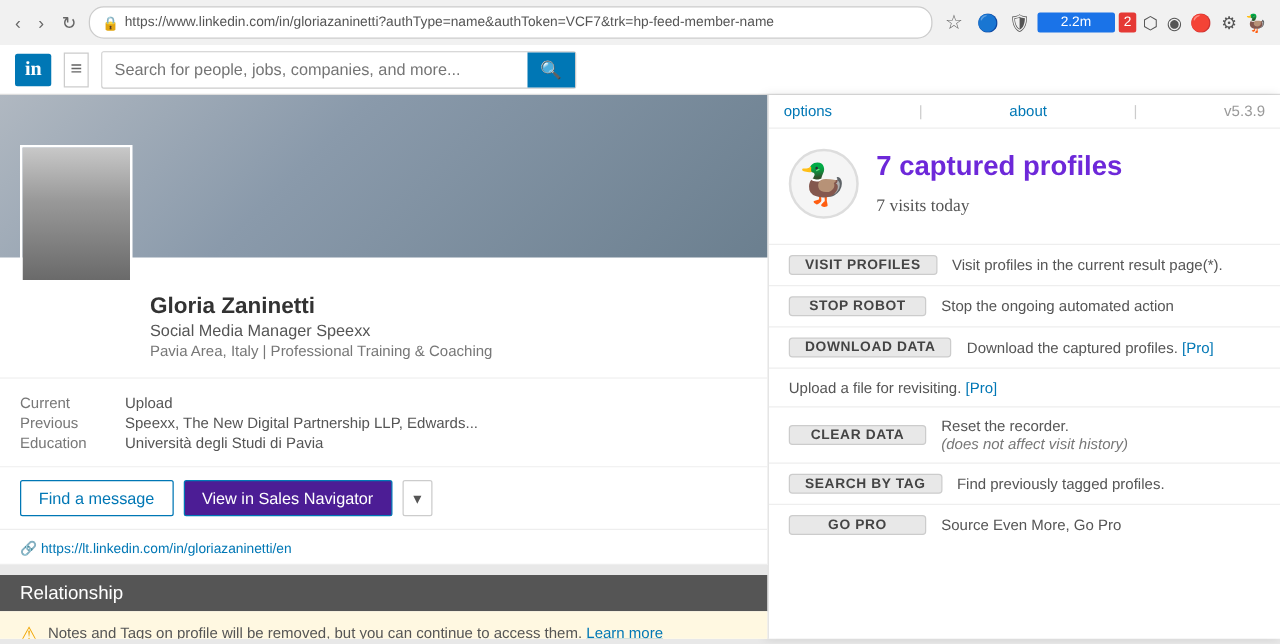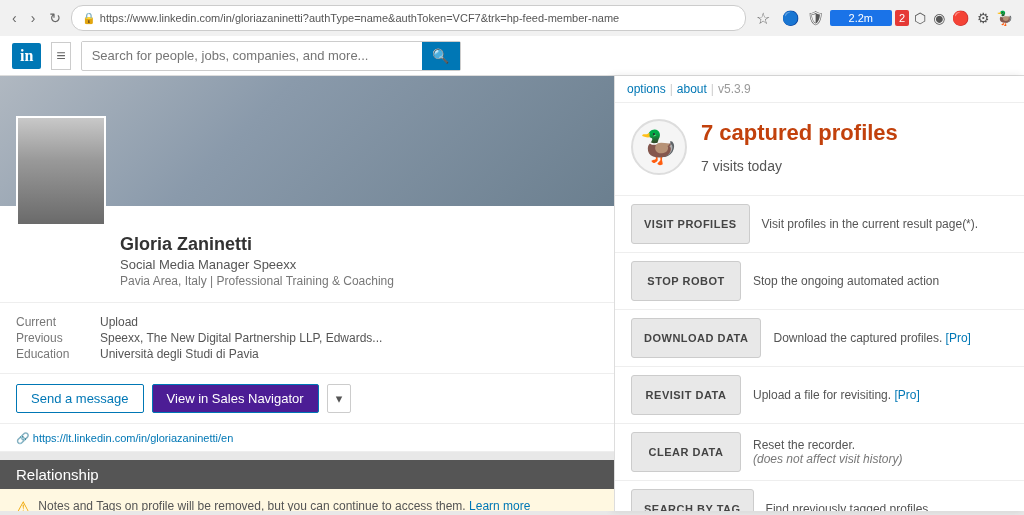--- a/index.html
+++ b/index.html
@@ -50,36 +50,36 @@
 
     
     .relationship-section { background: white; margin-top: 8px; }
     .relationship-header { background: #555; color: white; padding: 6px 16px; font-size: 15px; font-weight: 500; }
     .relationship-notice { display: flex; align-items: flex-start; gap: 8px; padding: 10px 16px; background: #fff8e1; border-bottom: 1px solid #eee; font-size: 12px; color: #555; }
     .notice-icon { color: #f0a500; font-size: 16px; margin-top: -1px; }
     .learn-more { color: #0077b5; cursor: pointer; }
 
     
     .dux-panel { width: 410px; background: white; border-left: 1px solid #ddd; box-shadow: -2px 0 8px rgba(0,0,0,0.1); display: flex; flex-direction: column; overflow-y: auto; }
-    .dux-top-bar { display: flex; justify-content: flex-start; align-items: center; padding: 6px 12px; border-bottom: 1px solid #eee; font-size: 12px; color: #777; gap: 4px; }
+    .dux-top-bar { display: flex; justify-content: space-between; align-items: center; padding: 6px 12px; border-bottom: 1px solid #eee; font-size: 12px; color: #777; gap: 4px; }
     .dux-link { color: #0077b5; cursor: pointer; text-decoration: none; }
     .dux-separator { color: #ccc; }
     .dux-version { color: #999; }
 
     .dux-header { display: flex; align-items: center; gap: 14px; padding: 16px 16px 12px 16px; }
     .dux-logo { width: 56px; height: 56px; border-radius: 50%; border: 2px solid #ddd; display: flex; align-items: center; justify-content: center; overflow: hidden; background: #f5f5f5; }
     .dux-logo-inner { font-size: 32px; }
     .dux-stats { }
-    .dux-captured { font-size: 22px; font-weight: 600; color: #c2410c; }
-    .dux-visits { font-size: 14px; color: #555; margin-top: 12px; }
+    .dux-captured { font-size: 22px; font-weight: 600; color: #6d28d9; }
+    .dux-visits { font-size: 14px; color: #555; margin-top: 12px; font-family: Liberation Serif, serif; }
 
     
     .dux-actions { padding: 8px 0; }
     .dux-action-row { display: flex; align-items: center; padding: 8px 16px; border-top: 1px solid #eee; gap: 12px; }
-    .dux-action-btn { background: #e8e8e8; border: 1px solid #ccc; color: #444; padding: 13px 12px; border-radius: 3px; cursor: pointer; font-size: 11px; font-weight: 600; text-transform: uppercase; letter-spacing: 0.5px; min-width: 110px; text-align: center; }
+    .dux-action-btn { background: #e8e8e8; border: 1px solid #ccc; color: #444; padding: 1px 12px; border-radius: 3px; cursor: pointer; font-size: 11px; font-weight: 600; text-transform: uppercase; letter-spacing: 0.5px; min-width: 110px; text-align: center; }
     .dux-action-desc { font-size: 12px; color: #555; flex: 1; }
     .dux-pro-link { color: #0077b5; cursor: pointer; text-decoration: none; }
 
     
     .ext-icons { display: flex; align-items: center; gap: 3px; }
     .ext-icon { font-size: 14px; color: #555; cursor: pointer; padding: 2px; }
     .star-btn { color: #666; font-size: 16px; cursor: pointer; padding: 2px 4px; }
   </style>
 </head>
 <body>
@@ -143,21 +143,21 @@
           <span class="detail-label">Previous</span>
           <span class="detail-value">Speexx, The New Digital Partnership LLP, Edwards...</span>
         </div>
         <div class="detail-row">
           <span class="detail-label">Education</span>
           <span class="detail-value">Università degli Studi di Pavia</span>
         </div>
       </div>
 
       <div class="profile-actions">
-        <button class="btn-primary">Send a message</button>
+        <button class="btn-primary">Find a message</button>
         <button class="btn-secondary">View in Sales Navigator</button>
         <button class="btn-dropdown">▾</button>
       </div>
 
       <div class="profile-url">
         <span style="font-size:11px;color:#777;">🔗 </span>
         <a href="#">https://lt.linkedin.com/in/gloriazaninetti/en</a>
       </div>
     </div>
 
@@ -205,21 +205,20 @@
         <button class="dux-action-btn">STOP ROBOT</button>
         <span class="dux-action-desc">Stop the ongoing automated action</span>
       </div>
 
       <div class="dux-action-row">
         <button class="dux-action-btn">DOWNLOAD DATA</button>
         <span class="dux-action-desc">Download the captured profiles. <a class="dux-pro-link" href="#">[Pro]</a></span>
       </div>
 
       <div class="dux-action-row">
-        <button class="dux-action-btn">REVISIT DATA</button>
         <span class="dux-action-desc">Upload a file for revisiting. <a class="dux-pro-link" href="#">[Pro]</a></span>
       </div>
 
       <div class="dux-action-row">
         <button class="dux-action-btn">CLEAR DATA</button>
         <span class="dux-action-desc">Reset the recorder.<br><span style="font-style:italic;color:#777;">(does not affect visit history)</span></span>
       </div>
 
       <div class="dux-action-row">
         <button class="dux-action-btn">SEARCH BY TAG</button>

